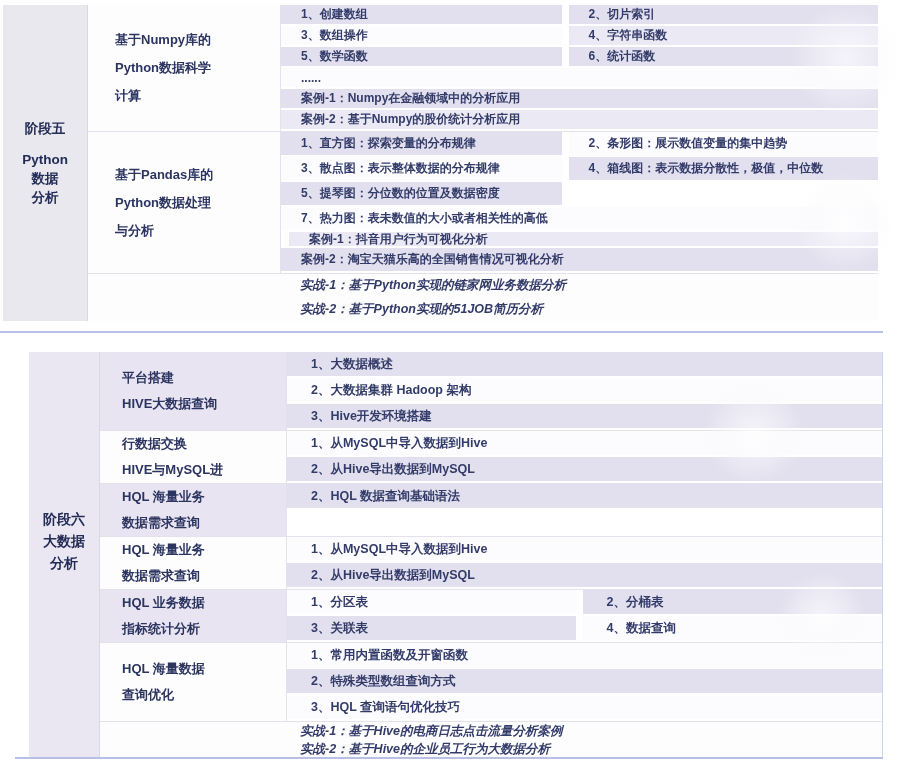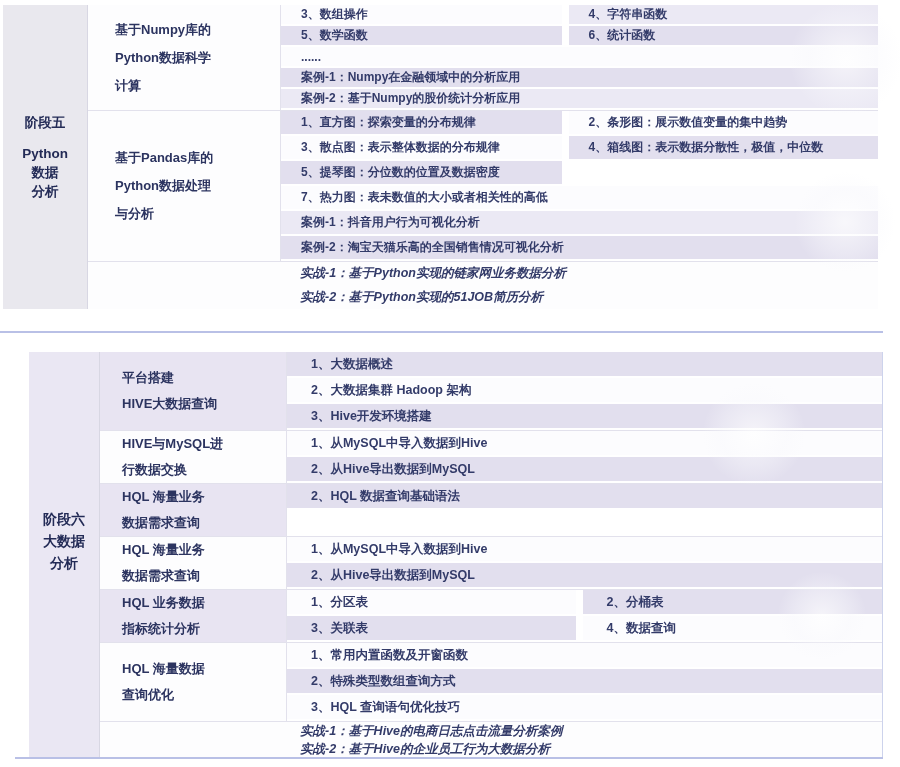--- a/index.html
+++ b/index.html
@@ -49,20 +49,24 @@
       </div>
       <div class="tbody">
         <div class="module-row">
           <div class="module-label" style="width: 193px; background: rgb(253, 253, 254); color: rgb(44, 52, 96); font-size: 13px; line-height: 28px; padding-left: 27px; border-right: 1px solid rgb(226, 225, 236);">
             <span>基于Numpy库的</span>
             <span>Python数据科学</span>
             <span>计算</span>
           </div>
           <div class="rows">
             <div class="item-row" style="height: 21px;">
+              <div class="cell left" style="flex: 0 0 47%; background: rgb(226, 223, 238); color: rgb(51, 59, 105); font-size: 12px; padding-left: 20px;">1、创建数组</div>
+              <div class="cell right" style="background: rgb(226, 223, 238); color: rgb(51, 59, 105); font-size: 12px; padding-left: 20px;">2、切片索引</div>
+            </div>
+            <div class="item-row" style="height: 21px;">
               <div class="cell left" style="flex: 0 0 47%; background: rgb(252, 252, 254); color: rgb(51, 59, 105); font-size: 12px; padding-left: 20px;">3、数组操作</div>
               <div class="cell right" style="background: rgb(235, 233, 244); color: rgb(51, 59, 105); font-size: 12px; padding-left: 20px;">4、字符串函数</div>
             </div>
             <div class="item-row" style="height: 21px;">
               <div class="cell left" style="flex: 0 0 47%; background: rgb(226, 223, 238); color: rgb(51, 59, 105); font-size: 12px; padding-left: 20px;">5、数学函数</div>
               <div class="cell right" style="background: rgb(226, 223, 238); color: rgb(51, 59, 105); font-size: 12px; padding-left: 20px;">6、统计函数</div>
             </div>
             <div class="item-row" style="height: 21px;">
               <div class="cell single" style="background: rgb(252, 252, 254); color: rgb(51, 59, 105); font-size: 12px; padding-left: 20px;">......</div>
             </div>
@@ -88,21 +92,21 @@
             <div class="item-row" style="height: 25px;">
               <div class="cell left" style="flex: 0 0 47%; background: rgb(252, 252, 254); color: rgb(51, 59, 105); font-size: 12px; padding-left: 20px;">3、散点图：表示整体数据的分布规律</div>
               <div class="cell right" style="background: rgb(226, 223, 238); color: rgb(51, 59, 105); font-size: 12px; padding-left: 20px;">4、箱线图：表示数据分散性，极值，中位数</div>
             </div>
             <div class="item-row" style="height: 25px;">
               <div class="cell left" style="flex: 0 0 47%; background: rgb(226, 223, 238); color: rgb(51, 59, 105); font-size: 12px; padding-left: 20px;">5、提琴图：分位数的位置及数据密度</div>
             </div>
             <div class="item-row" style="height: 25px;">
               <div class="cell single" style="background: rgb(252, 252, 254); color: rgb(51, 59, 105); font-size: 12px; padding-left: 20px;">7、热力图：表未数值的大小或者相关性的高低</div>
             </div>
-            <div class="item-row" style="height: 25px;">
+            <div class="item-row" style="height: 16px; margin-left: 8px;">
               <div class="cell single" style="background: rgb(235, 233, 244); color: rgb(51, 59, 105); font-size: 12px; padding-left: 20px;">案例-1：抖音用户行为可视化分析</div>
             </div>
             <div class="item-row" style="height: 25px;">
               <div class="cell single" style="background: rgb(226, 223, 238); color: rgb(51, 59, 105); font-size: 12px; padding-left: 20px;">案例-2：淘宝天猫乐高的全国销售情况可视化分析</div>
             </div>
           </div>
         </div>
         <div class="footer-row" style="height: 24px; background: rgb(253, 253, 254); color: rgb(51, 59, 105); font-size: 12.5px; font-weight: 700; padding-left: 212px; border-top: 1px solid rgb(226, 225, 236);">实战-1：基于Python实现的链家网业务数据分析</div>
         <div class="footer-row" style="height: 24px; background: rgb(253, 253, 254); color: rgb(51, 59, 105); font-size: 12.5px; font-weight: 700; padding-left: 212px;">实战-2：基于Python实现的51JOB简历分析</div>
       </div>
@@ -127,22 +131,22 @@
             <div class="item-row" style="height: 26px;">
               <div class="cell single" style="background: rgb(252, 252, 254); color: rgb(51, 59, 105); font-size: 12.5px; padding-left: 24px;">2、大数据集群 Hadoop 架构</div>
             </div>
             <div class="item-row" style="height: 26px;">
               <div class="cell single" style="background: rgb(226, 223, 238); color: rgb(51, 59, 105); font-size: 12.5px; padding-left: 24px;">3、Hive开发环境搭建</div>
             </div>
           </div>
         </div>
         <div class="module-row" style="border-top: 1px solid rgb(226, 225, 236);">
           <div class="module-label" style="width: 187px; background: rgb(253, 253, 254); color: rgb(44, 52, 96); font-size: 13px; line-height: 26px; padding-left: 22px; border-right: 1px solid rgb(226, 225, 236);">
+            <span>行数据交换</span>
             <span>HIVE与MySQL进</span>
-            <span>行数据交换</span>
           </div>
           <div class="rows">
             <div class="item-row" style="height: 26px;">
               <div class="cell single" style="background: rgb(252, 252, 254); color: rgb(51, 59, 105); font-size: 12.5px; padding-left: 24px;">1、从MySQL中导入数据到Hive</div>
             </div>
             <div class="item-row" style="height: 26px;">
               <div class="cell single" style="background: rgb(226, 223, 238); color: rgb(51, 59, 105); font-size: 12.5px; padding-left: 24px;">2、从Hive导出数据到MySQL</div>
             </div>
           </div>
         </div>

